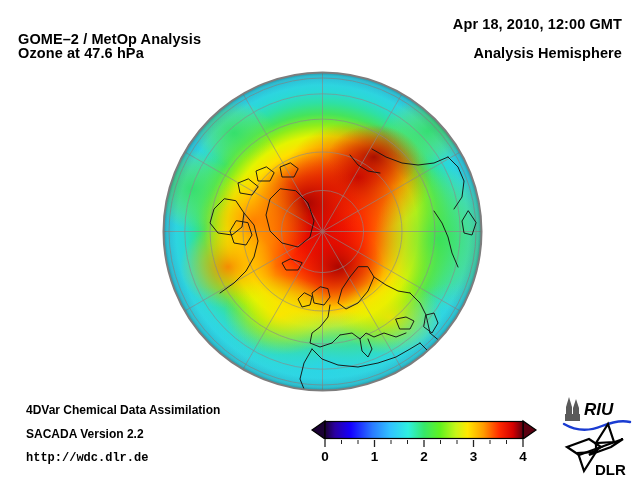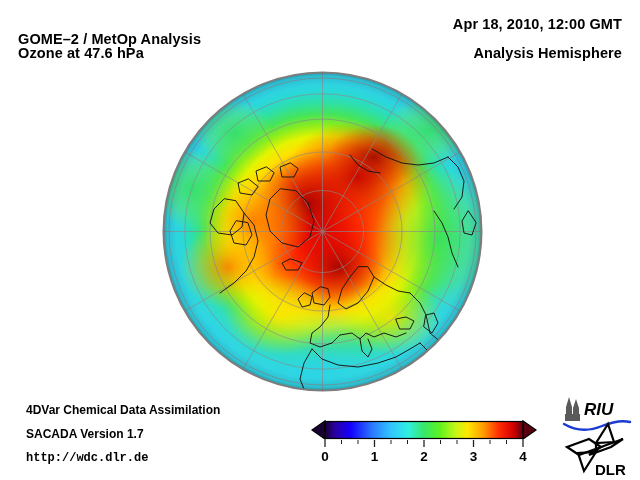--- a/index.html
+++ b/index.html
@@ -275,21 +275,21 @@
       </g>
 
       <circle cx="160.5" cy="160.5" r="159" fill="url(#rimShade)"></circle>
     </g>
 
     <circle cx="160.5" cy="160.5" r="159" fill="none" stroke="#7d7d7d" stroke-width="2"></circle>
   </svg>
 </div>
 
 <div class="ftr" id="ftr-l1">4DVar Chemical Data Assimilation</div>
-<div class="ftr" id="ftr-l2">SACADA Version 1.7</div>
+<div class="ftr" id="ftr-l2">SACADA Version 2.2</div>
 <div class="ftr" id="ftr-l3">http://wdc.dlr.de</div>
 
 <div id="cbar-block">
 
   <svg id="cbar-svg" viewBox="0 0 236 24" xmlns="http://www.w3.org/2000/svg">
     <defs>
       <linearGradient id="cbGrad" x1="0" y1="0" x2="1" y2="0" id-ref="colorbar.stops">
           <stop offset="0%" stop-color="#1a0033"></stop>
           <stop offset="5%" stop-color="#2a00a0"></stop>
           <stop offset="13%" stop-color="#1400ff"></stop>

